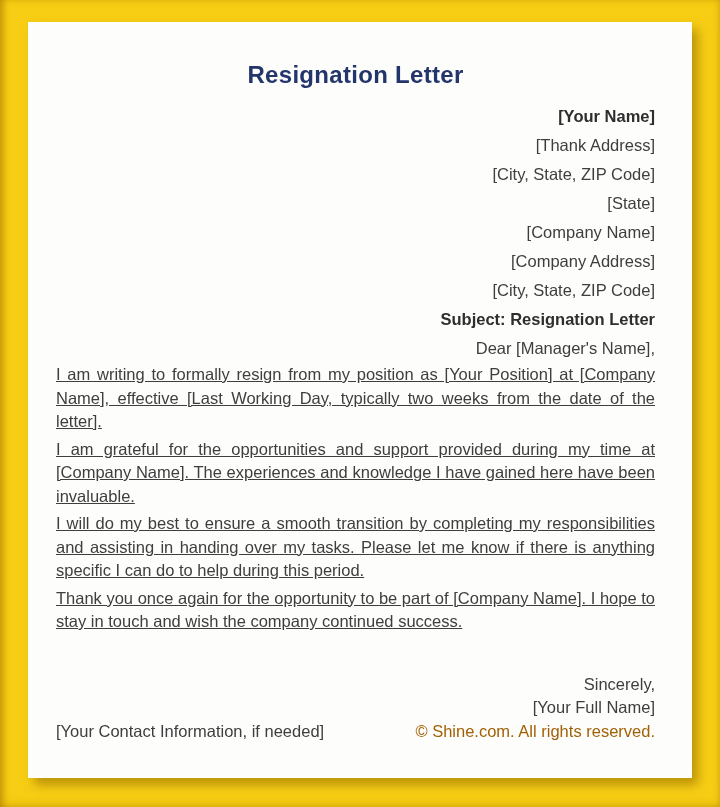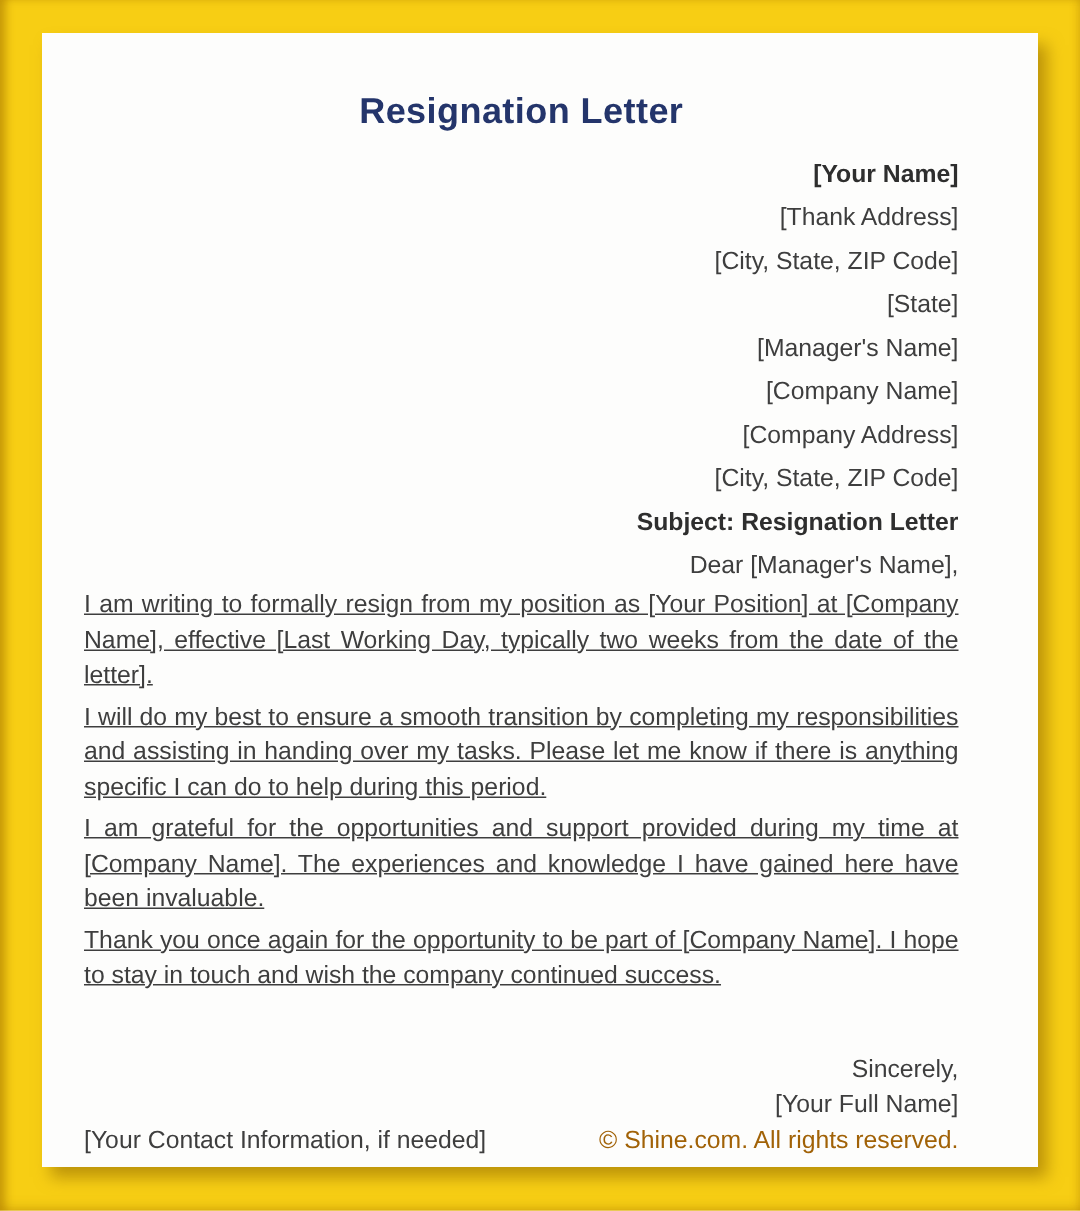--- a/index.html
+++ b/index.html
@@ -23,21 +23,21 @@
   }
   .sheet {
     position: absolute;
     left: 28px;
     top: 22px;
     width: 664px;
     height: 756px;
     box-sizing: border-box;
     background: #FDFDFC;
     box-shadow: 6px 7px 10px rgba(140,100,0,0.55);
-    padding: 38px 53px 0 28px;
+    padding: 38px 37px 0 28px;
     color: #3E3E3E;
   }
   .title {
     margin: 0 0 12px 0;
     text-align: center;
     font-size: 24px;
     line-height: 30px;
     font-weight: bold;
     color: #24356B;
     letter-spacing: 0.3px;
@@ -85,33 +85,32 @@
     <h1 class="title">Resignation Letter</h1>
 
     <div>
       <p class="line bold">[Your Name]</p>
       <p class="line">[Thank Address]</p>
       <p class="line">[City, State, ZIP Code]</p>
       <p class="line">[State]</p>
     </div>
 
     <div>
-      <p class="line">[Manager's Name]</p>
       <p class="line">[Company Name]</p>
       <p class="line">[Company Address]</p>
       <p class="line">[City, State, ZIP Code]</p>
     </div>
 
     <p class="line bold">Subject: Resignation Letter</p>
     <p class="line">Dear [Manager's Name],</p>
 
     <div>
       <p class="para">I am writing to formally resign from my position as [Your Position] at [Company Name], effective [Last Working Day, typically two weeks from the date of the letter].</p>
+      <p class="para">I am grateful for the opportunities and support provided during my time at [Company Name]. The experiences and knowledge I have gained here have been invaluable.</p>
       <p class="para">I will do my best to ensure a smooth transition by completing my responsibilities and assisting in handing over my tasks. Please let me know if there is anything specific I can do to help during this period.</p>
-      <p class="para">I am grateful for the opportunities and support provided during my time at [Company Name]. The experiences and knowledge I have gained here have been invaluable.</p>
       <p class="para">Thank you once again for the opportunity to be part of [Company Name]. I hope to stay in touch and wish the company continued success.</p>
     </div>
 
     <div class="signature">
       <p class="line">Sincerely,</p>
       <p class="line">[Your Full Name]</p>
       <div class="last-row">
         <p class="line">[Your Contact Information, if needed]</p>
         <p class="copyright">© Shine.com. All rights reserved.</p>
       </div>

